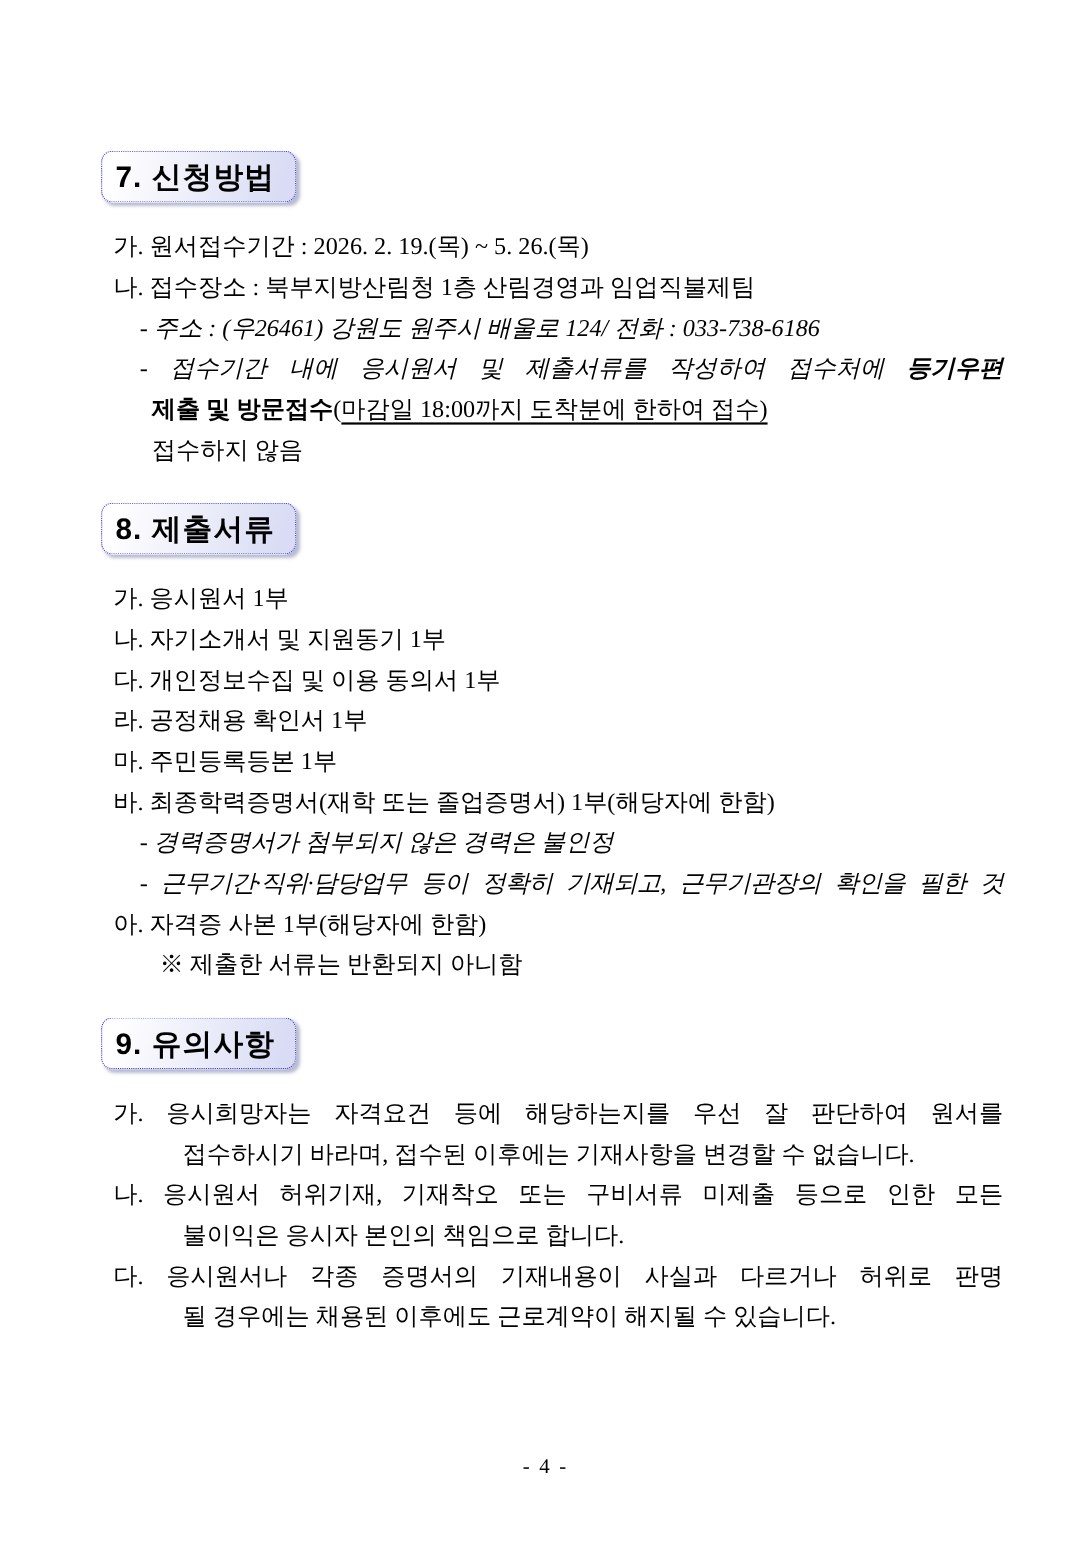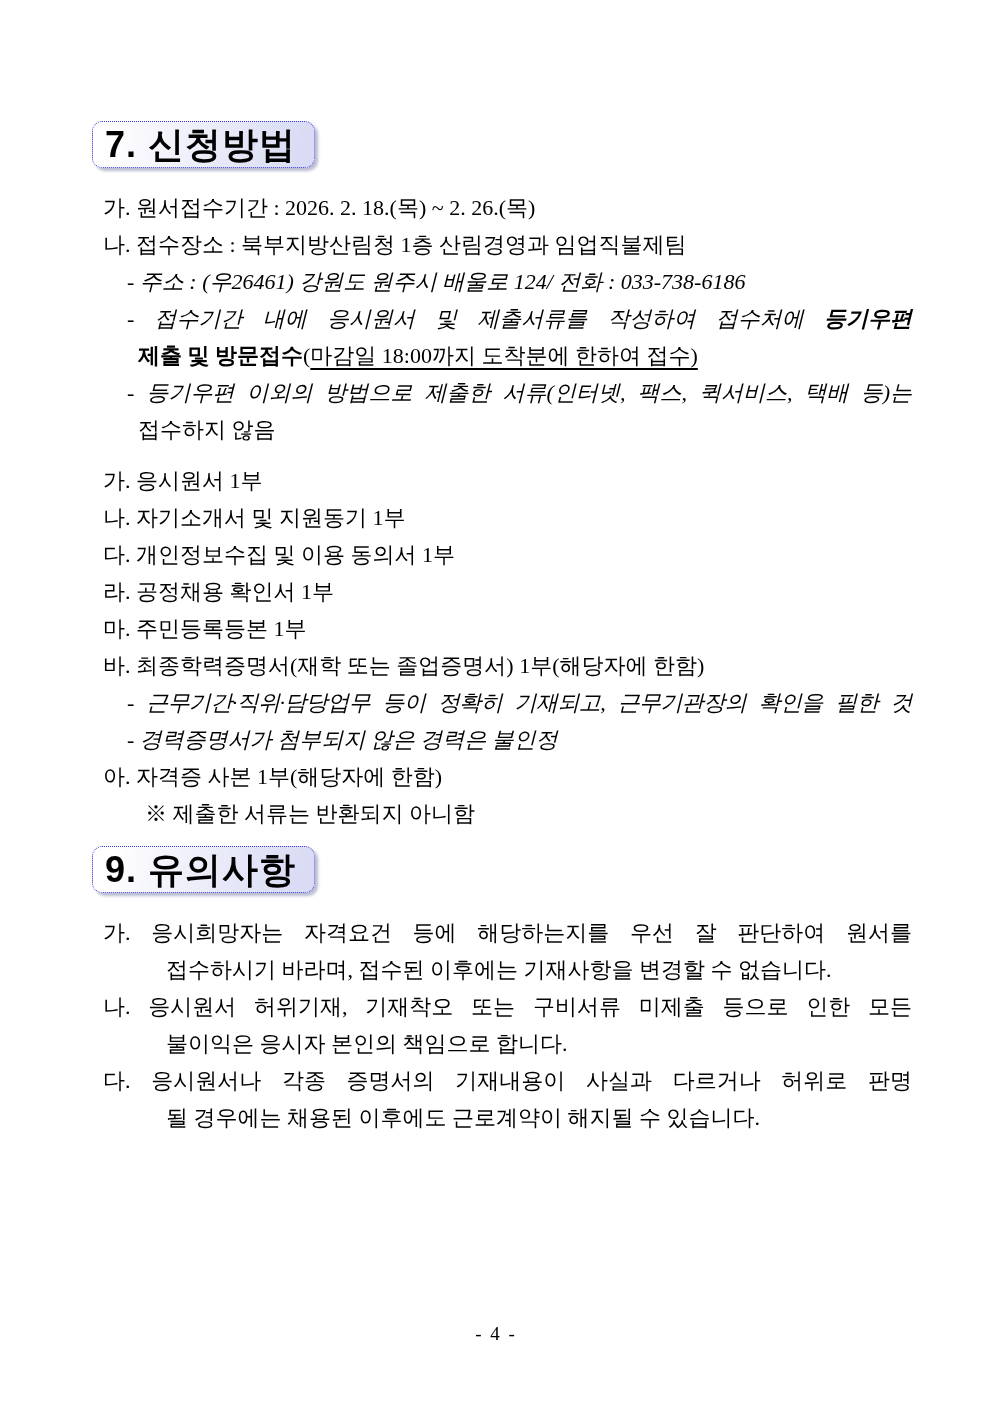--- a/index.html
+++ b/index.html
@@ -22,30 +22,30 @@
     font-size:22px;
     line-height:37px;
     word-break:keep-all;
     overflow:hidden;
   }
   .sec{margin:0 0 14px 0;}
   .sec-title{
     display:inline-block;
     font-family:"Liberation Sans","DejaVu Sans",sans-serif;
     font-weight:700;
-    font-size:36px;
+    font-size:27px;
     line-height:30px;
     letter-spacing:1px;
     color:#000;
     padding:8px 18px 7px 12px;
     border:1px dotted var(--header-border);
     border-radius:10px;
     background:linear-gradient(105deg,var(--header-bg-from) 8%,var(--header-bg-to) 92%);
     box-shadow:3px 3px 3px rgba(128,133,170,0.55);
-    margin:0 0 21px 0;
+    margin:16px 0 21px 0;
   }
   .body-lines{margin:0;}
   
   .i1l1{margin-left:11px;padding-left:42px;text-indent:-42px;}
   .i1l2{margin-left:74px;}
   
   .i2l1{margin-left:35px;padding-left:25px;text-indent:-25px;font-style:italic;}
   .i2l2{margin-left:46px;}
   
   .note{margin-left:53px;}
@@ -62,40 +62,40 @@
   }
 </style>
 </head>
 <body>
 
 <div class="page">
 
   <div class="sec">
     <div class="sec-title">7. 신청방법</div>
     <div class="body-lines">
-      <div class="i1l1">가. 원서접수기간 : 2026. 2. 18.(목) ~ 2. 26.(목)</div>
+      <div class="i1l1">가. 원서접수기간 : 2026. 2. 19.(목) ~ 5. 26.(목)</div>
       <div class="i1l1">나. 접수장소 : 북부지방산림청 1층 산림경영과 임업직불제팀</div>
       <div class="i2l1">- 주소 : (우26461) 강원도 원주시 배울로 124/ 전화 : 033-738-6186</div>
       <div class="i2l1 j"><span>- 접수기간 내에 응시원서 및 제출서류를 작성하여 접수처에</span> <span class="b">등기우편</span></div>
       <div class="i2l2"><span class="b">제출 및 방문접수</span><span>(</span><span class="u">마감일 18:00까지 도착분에 한하여 접수)</span></div>
-      <div class="i2l1 j">- 등기우편 이외의 방법으로 제출한 서류(인터넷, 팩스, 퀵서비스, 택배 등)는</div>
       <div class="i2l2">접수하지 않음</div>
     </div>
   </div>
 
   <div class="sec">
+    <div class="sec-title">8. 제출서류</div>
     <div class="body-lines">
       <div class="i1l1">가. 응시원서 1부</div>
       <div class="i1l1">나. 자기소개서 및 지원동기 1부</div>
       <div class="i1l1">다. 개인정보수집 및 이용 동의서 1부</div>
       <div class="i1l1">라. 공정채용 확인서 1부</div>
       <div class="i1l1">마. 주민등록등본 1부</div>
       <div class="i1l1">바. 최종학력증명서(재학 또는 졸업증명서) 1부(해당자에 한함)</div>
+      <div class="i2l1">- 경력증명서가 첨부되지 않은 경력은 불인정</div>
       <div class="i2l1 j condensed">- 근무기간·직위·담당업무 등이 정확히 기재되고, 근무기관장의 확인을 필한 것</div>
-      <div class="i2l1">- 경력증명서가 첨부되지 않은 경력은 불인정</div>
       <div class="i1l1">아. 자격증 사본 1부(해당자에 한함)</div>
       <div class="note">※ 제출한 서류는 반환되지 아니함</div>
     </div>
   </div>
 
   <div class="sec">
     <div class="sec-title">9. 유의사항</div>
     <div class="body-lines">
       <div class="i1l1 j">가. 응시희망자는 자격요건 등에 해당하는지를 우선 잘 판단하여 원서를</div>
       <div class="i1l2">접수하시기 바라며, 접수된 이후에는 기재사항을 변경할 수 없습니다.</div>

